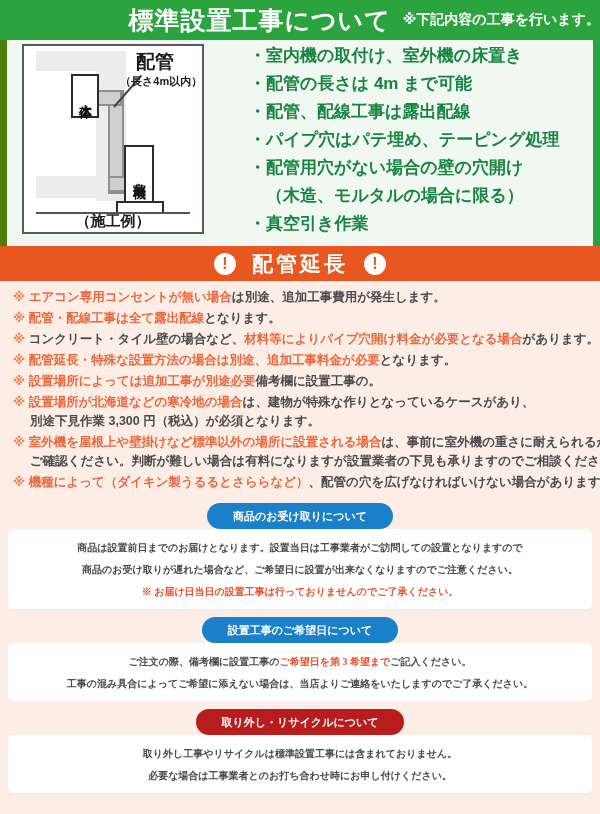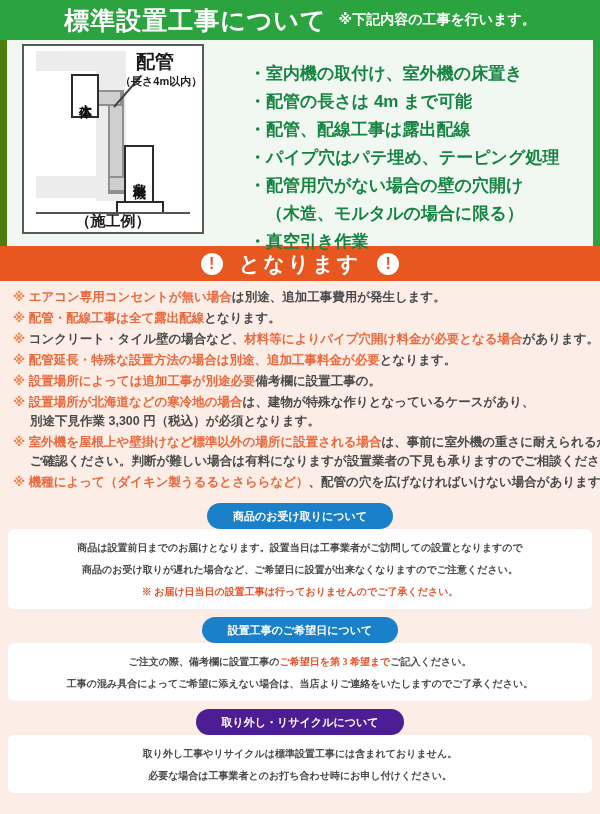--- a/index.html
+++ b/index.html
@@ -3,21 +3,21 @@
 <meta charset="utf-8">
 <style>
   html,body{margin:0;padding:0;}
   .page{
     width:600px;height:814px;overflow:hidden;position:relative;
     background:#fceee6;
     font-family:"Liberation Sans","DejaVu Sans",sans-serif;
     font-weight:bold;
   }
   
-  .green-header{height:40px;background:#2ba33e;display:flex;align-items:center;justify-content:center;gap:12px;}
+  .green-header{height:40px;background:#2ba33e;display:flex;align-items:center;justify-content:flex-end;gap:12px;}
   .main-title{color:#fff;font-size:25px;letter-spacing:1px;}
   .main-sub{color:#fff;font-size:14px;}
   .top-body{height:206px;background:#f1f8f1;border-left:7px solid #4d7c0f;border-right:7px solid #2ba33e;position:relative;}
   
   .diagram-box{position:absolute;left:15px;top:4px;width:178px;height:186px;background:#fff;border:2px solid #595959;}
   .wall{position:absolute;background:#ececec;}
   .wall-top{left:12px;top:5px;width:70px;height:20px;}
   .wall-col{left:72px;top:5px;width:30px;height:150px;}
   .wall-bot{left:12px;top:130px;width:70px;height:22px;}
   .pipe{position:absolute;background:#cfcfcf;border:2px solid #8f8f8f;}
@@ -28,39 +28,39 @@
     writing-mode:vertical-rl;text-orientation:upright;font-size:13px;color:#111;letter-spacing:2px;}
   .indoor{left:47px;top:28px;width:24px;height:40px;}
   .outdoor{left:100px;top:99px;width:26px;height:56px;}
   .base-block{position:absolute;left:92px;top:155px;width:44px;height:9px;background:#fff;border:2px solid #2b2b2b;}
   .ground{position:absolute;left:12px;top:166px;width:154px;border-top:2px solid #555;}
   .pipe-label{position:absolute;left:112px;top:3px;font-size:19px;color:#1b1b1b;}
   .pipe-note{position:absolute;left:96px;top:28px;font-size:11px;color:#1b1b1b;white-space:nowrap;}
   .pointer-line{position:absolute;left:90px;top:60px;width:42px;height:0;border-top:2px solid #444;transform:rotate(-49deg);transform-origin:0 50%;}
   .diagram-caption{position:absolute;left:0;top:166px;width:100%;text-align:center;font-size:15px;color:#1b1b1b;}
   
-  .bullets{position:absolute;left:242px;top:20px;}
+  .bullets{position:absolute;left:242px;top:2px;}
   .work-item{font-size:17px;line-height:28px;color:#168442;white-space:nowrap;}
   
   .notice-band{height:35px;background:#e8571f;display:flex;align-items:center;justify-content:center;gap:16px;}
   .notice-title{color:#fff;font-size:21px;letter-spacing:3px;}
   .excl-icon{width:22px;height:22px;border-radius:50%;background:#fff;color:#e8571f;display:flex;align-items:center;justify-content:center;font-size:16px;font-weight:900;line-height:1;}
   
   .notes-area{padding:7px 4px 1px 13px;}
   .note{margin-bottom:2px;}
   .note-line{font-size:12.5px;line-height:19px;white-space:nowrap;}
   .note-line.cont{padding-left:17px;}
   .seg-m{color:#f0824e;}
   .seg-r{color:#e9683d;}
   .seg-d{color:#4a4a4a;}
   
   .section{margin:8px 8px 0;}
   .pill{width:max-content;margin:0 auto;padding:0 26px;height:26px;border-radius:14px;color:#fff;font-size:11px;line-height:26px;position:relative;z-index:2;}
   .pill-blue{background:#1a80c9;}
-  .pill-orange{background:#4c1d95;}
+  .pill-orange{background:#b91c1c;}
   .sec-box{background:#fff;border-radius:6px;padding:8px 4px 6px;text-align:center;}
   .sec-line{font-size:10px;line-height:22px;white-space:nowrap;}
   .section .seg-r{color:#e8512b;font-family:Liberation Serif, serif;}
 </style>
 </head>
 <body>
 
 <div class="page">
 
   <div class="green-header">
@@ -91,21 +91,21 @@
         <div class="work-item">・配管、配線工事は露出配線</div>
         <div class="work-item">・パイプ穴はパテ埋め、テーピング処理</div>
         <div class="work-item">・配管用穴がない場合の壁の穴開け</div>
         <div class="work-item">　（木造、モルタルの場合に限る）</div>
         <div class="work-item">・真空引き作業</div>
       </div>
   </div>
 
   <div class="notice-band">
     <span class="excl-icon">!</span>
-    <span class="notice-title">となります</span>
+    <span class="notice-title">配管延長</span>
     <span class="excl-icon">!</span>
   </div>
 
   <div class="notes-area">
       <div class="note">
         <div class="note-line"><span class="seg-m">※ </span><span class="seg-r">エアコン専用コンセントが無い場合</span><span class="seg-d">は別途、追加工事費用が発生します。</span></div>
       </div>
       <div class="note">
         <div class="note-line"><span class="seg-m">※ </span><span class="seg-r">配管・配線工事は全て露出配線</span><span class="seg-d">となります。</span></div>
       </div>

